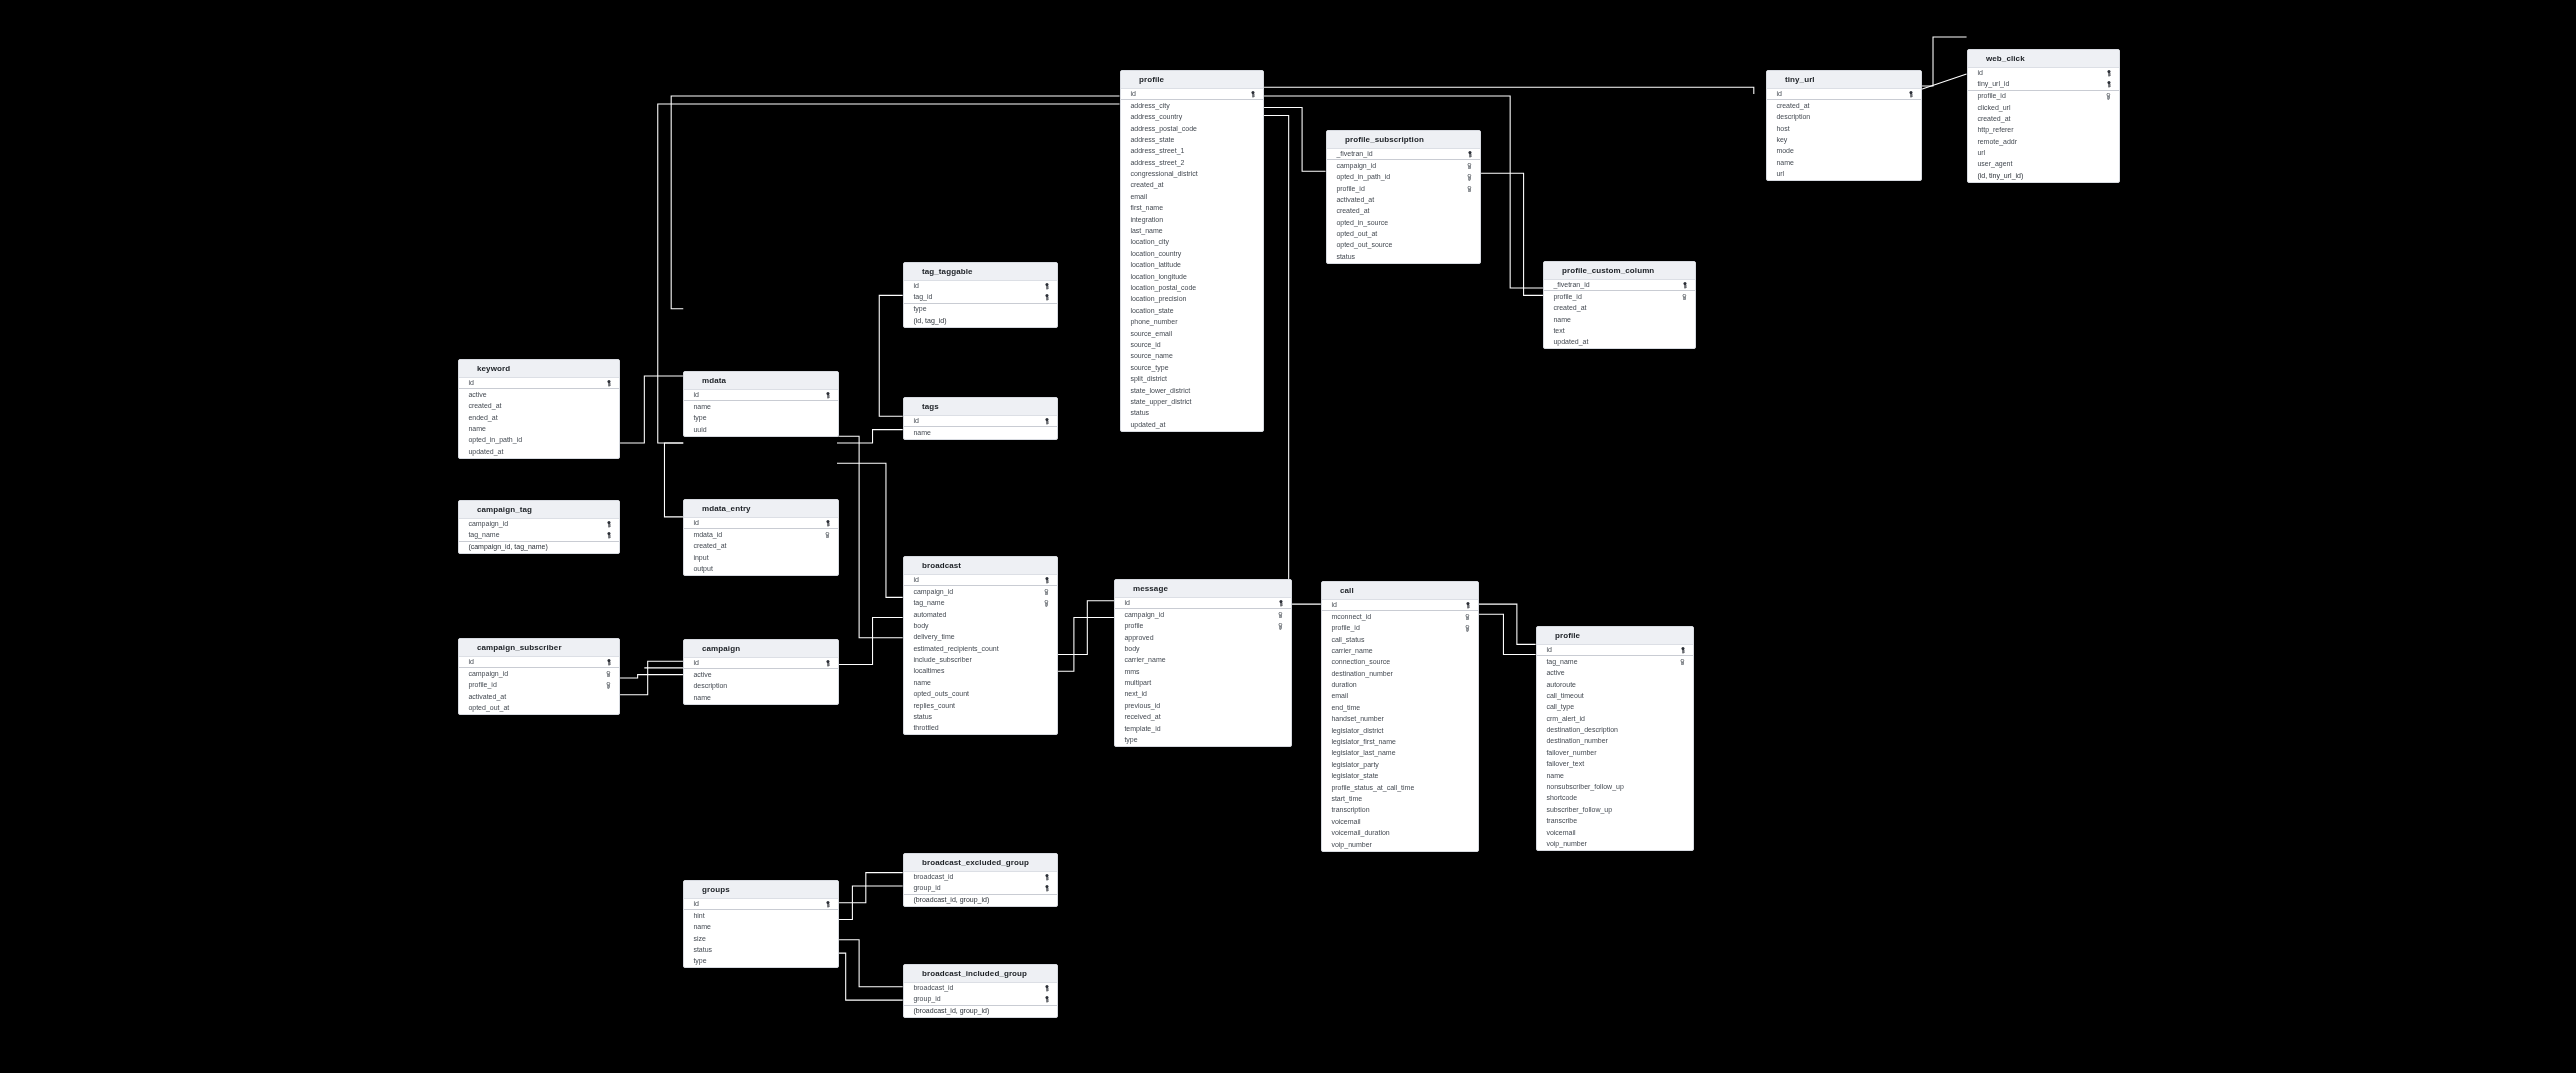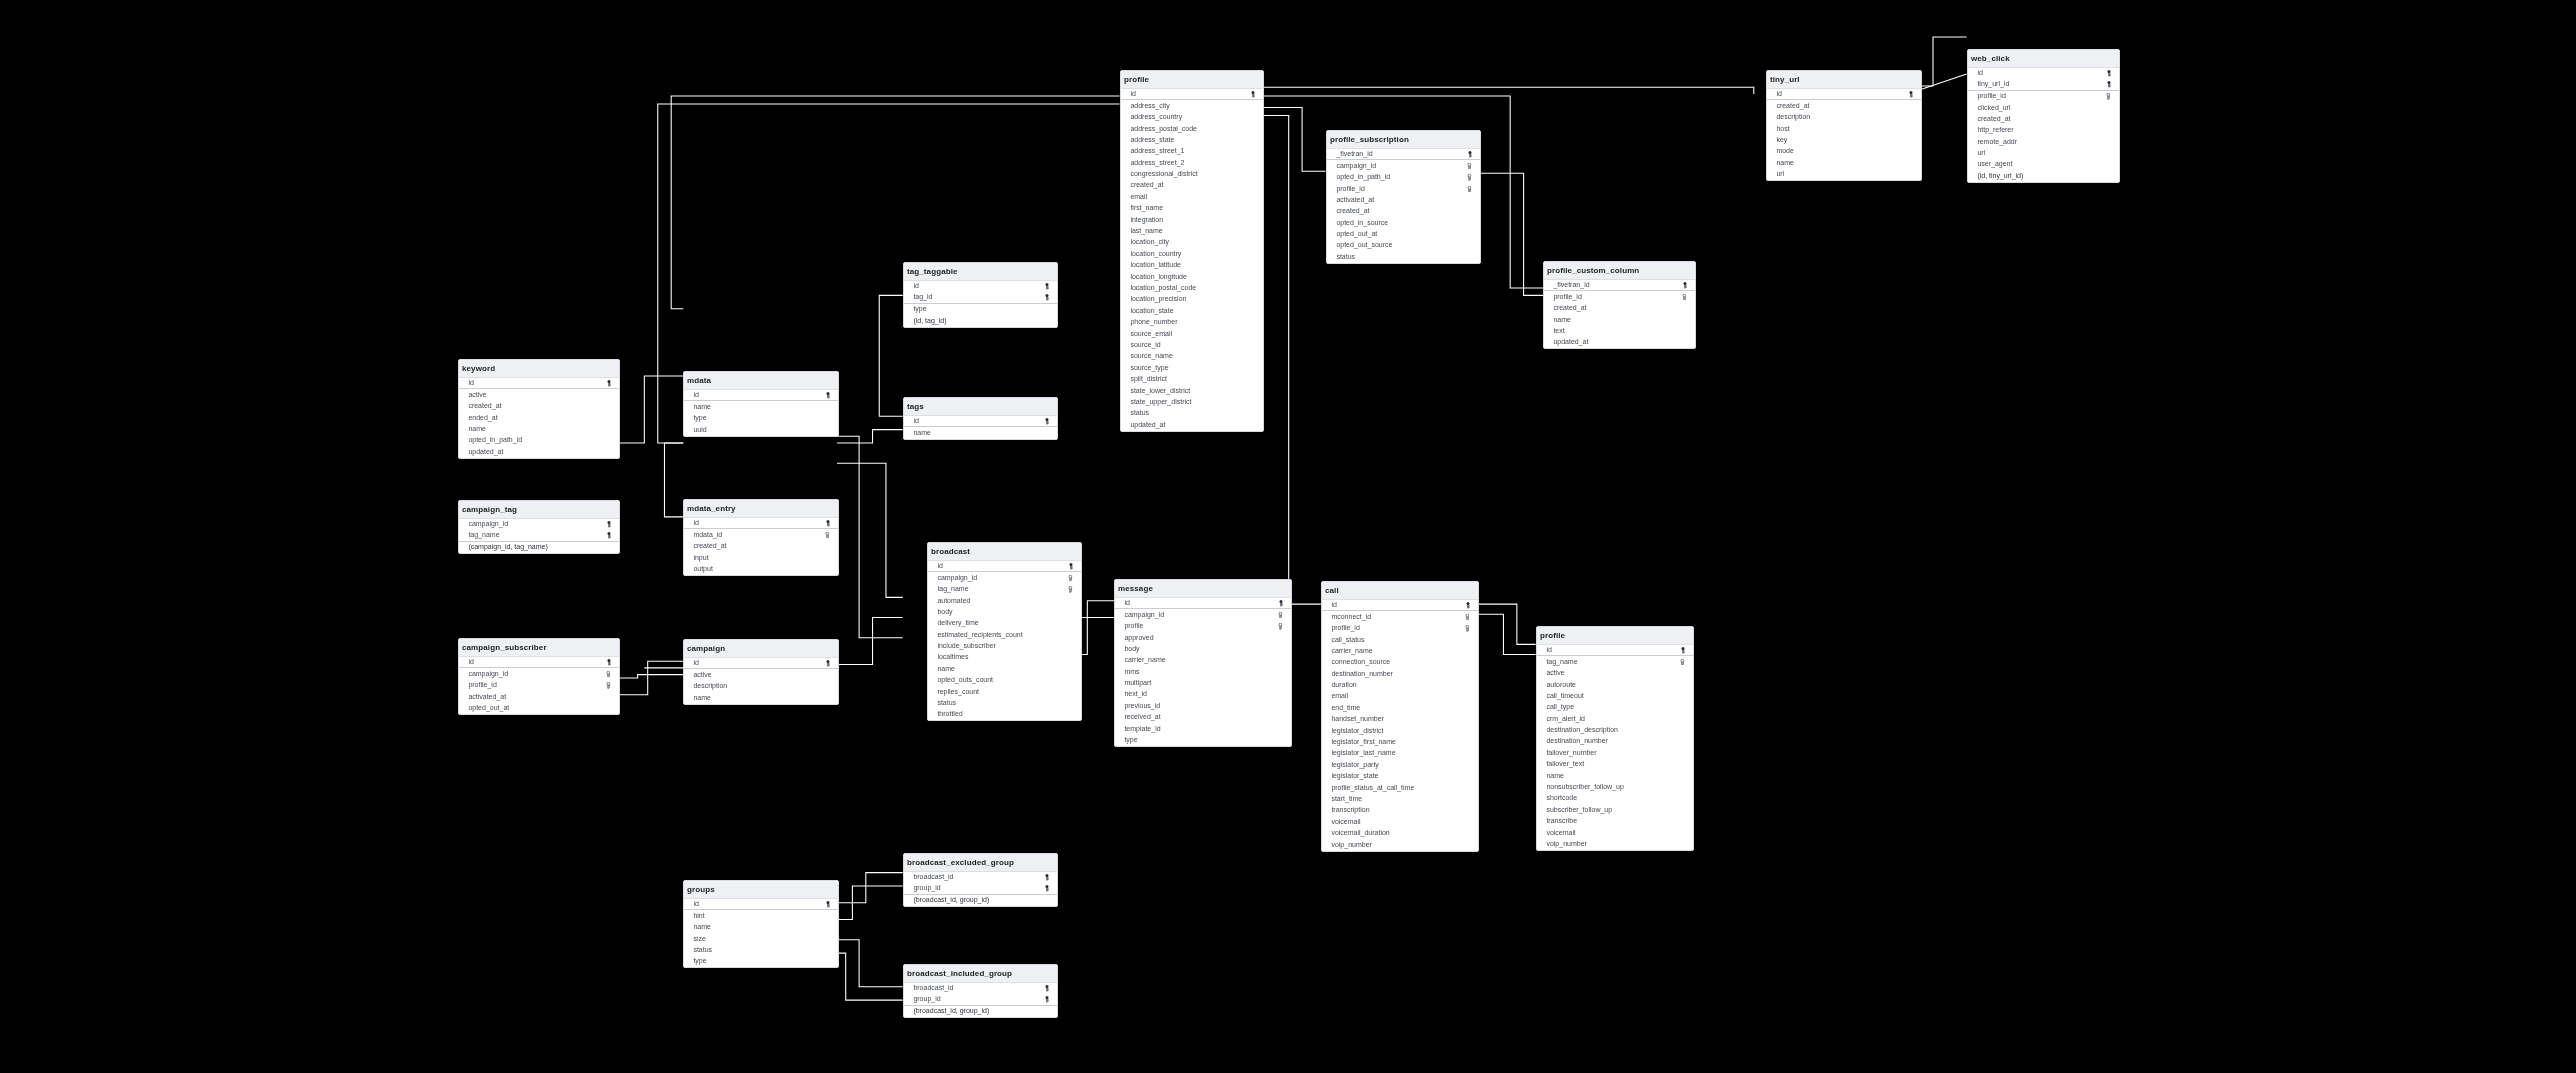--- a/index.html
+++ b/index.html
@@ -1,21 +1,21 @@
 <!DOCTYPE html>
 <html style="font-size:10.7px"><head>
 <meta charset="utf-8">
 <style>
   html,body{margin:0;padding:0;background:#000;}
   body{width:2576px;height:1074px;overflow:hidden;font-family:"Liberation Sans",sans-serif;}
   #canvas{position:relative;width:2576px;height:1074px;background:#000;}
   svg#edges{position:absolute;left:0;top:0;width:2576px;height:1074px;}
   .table{position:absolute;background:#ffffff;border:0.7px solid #d7dae0;border-radius:2px;
          box-shadow:0 0.7px 1.3px rgba(0,0,0,.35);overflow:hidden;}
-  .thead{background:#eef0f4;border-bottom:0.7px solid #dcdfe5;padding:4px 3px;}
+  .thead{background:#eef0f4;border-bottom:0.7px solid #dcdfe5;padding:4px 18px;}
   .tname{font-size:8px;font-weight:bold;color:#1b1f24;letter-spacing:0.1px;white-space:nowrap;}
   .rows{padding:0;}
   .row{display:flex;align-items:center;justify-content:space-between;
        padding:1.3px 6.7px 1.3px 9.4px;height:11.4px;box-sizing:border-box;}
   .row.pk-last{border-bottom:0.7px solid #c9ccd3;}
   .cname{font-size:7px;color:#444a52;white-space:nowrap;line-height:8.7px;}
   .cname.idx{color:#2c3138;}
   .kicon{width:7.4px;height:7.4px;flex:0 0 7.4px;display:flex;align-items:center;justify-content:center;}
   .kicon svg{display:block;}
   .edge{stroke:#ffffff;stroke-width:1.6;fill:none;}
@@ -656,21 +656,21 @@
               <rect x="5.4" y="5.3" width="1.8" height="1.3" fill="#2b2f36"></rect>
               <rect x="5.4" y="7.4" width="1.5" height="1.2" fill="#2b2f36"></rect>
             </svg>
           </span>
         </div>
         <div class="row">
           <span class="cname">name</span>
         </div>
       </div>
     </div>
-    <div class="table" style="left: 903px; top: 542px; width: 153px; margin-left: 24px;">
+    <div class="table" style="left: 903px; top: 556px; width: 153px;">
       <div class="thead">
         <div class="tname">broadcast</div>
       </div>
       <div class="rows">
         <div class="row pk-last">
           <span class="cname">id</span>
           <span class="kicon">
             <svg width="6" height="6.7" viewBox="0 0 9 10">
               <circle cx="4.5" cy="2.4" r="2.3" fill="#2b2f36"></circle>
               <rect x="3.6" y="3.6" width="1.8" height="6" fill="#2b2f36"></rect>

